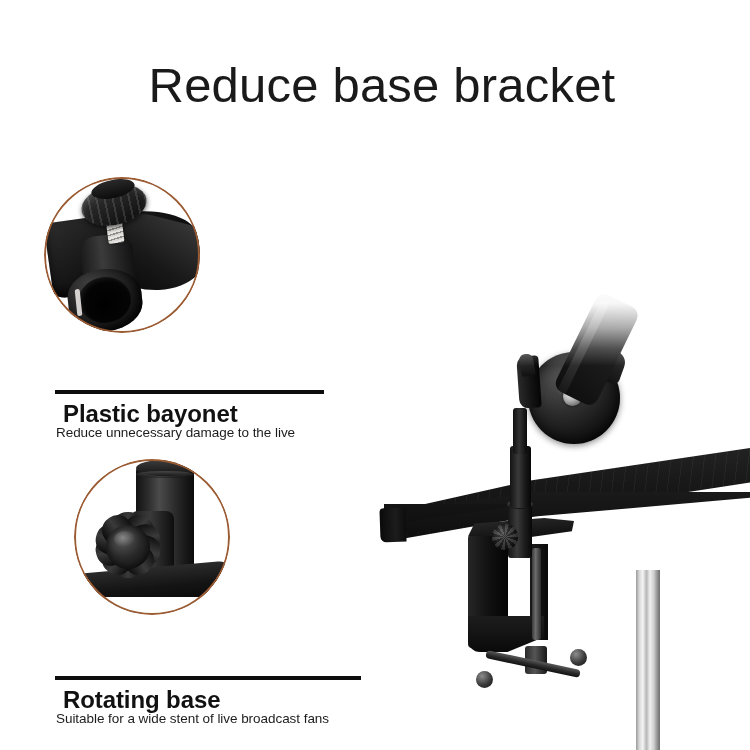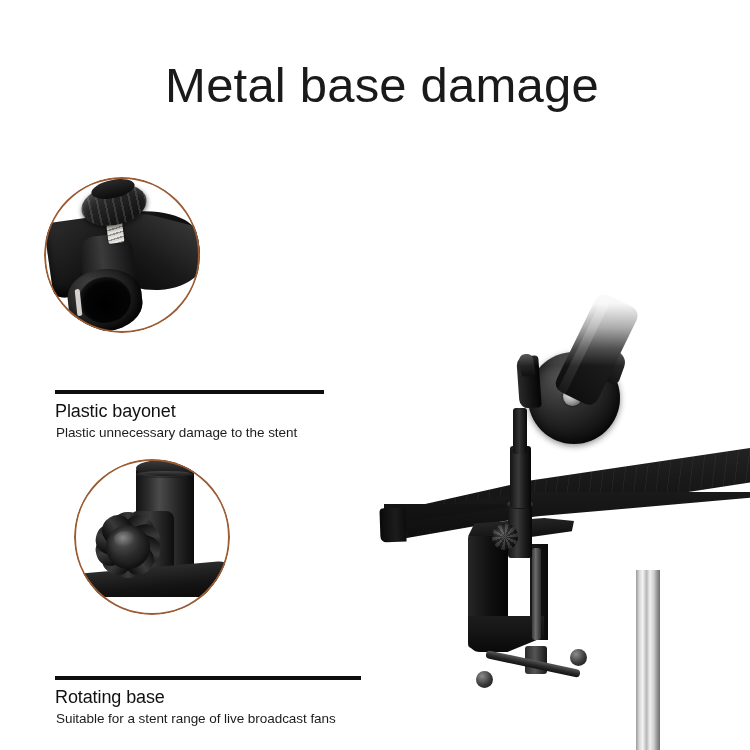--- a/index.html
+++ b/index.html
@@ -39,23 +39,23 @@
 
   .feature-rule {
     position: absolute;
     left: 0;
     top: 0;
     height: 4px;
     background: #0d0d0d;
   }
   .feature-title {
     position: absolute;
-    left: 0;
-    font-size: 18px;
-    font-weight: 400;
+    left: 8px;
+    font-size: 24px;
+    font-weight: 700;
     color: #111111;
     line-height: 1;
     letter-spacing: -0.1px;
   }
   .feature-sub {
     position: absolute;
     left: 1px;
     font-size: 13.5px;
     font-weight: 400;
     color: #1c1c1c;
@@ -490,42 +490,42 @@
     background: linear-gradient(200deg, #313131 0%, #151515 70%, #080808 100%);
     border-radius: 8px 12px 6px 4px;
     transform: rotate(20deg);
   }
 </style>
 </head>
 <body>
 
 <div id="stage">
 
-  <div id="page-title">Metal base damage</div>
+  <div id="page-title">Reduce base bracket</div>
 
   <div class="detail-circle" id="detail-1">
     <div class="detail-photo">
       <div class="c1-flange"></div>
       <div class="c1-flange2"></div>
       <div class="c1-neck"></div>
       <div class="c1-tube"></div>
       <div class="c1-bore"></div>
       <div class="c1-slot"></div>
       <div class="c1-screw"></div>
       <div class="c1-knob"></div>
       <div class="c1-knob-ridges"></div>
       <div class="c1-knob-top"></div>
     </div>
     <div class="detail-ring"></div>
   </div>
 
   <div class="feature-block" id="feature-1">
     <div class="feature-rule"></div>
     <div class="feature-title">Plastic bayonet</div>
-    <div class="feature-sub">Plastic unnecessary damage to the stent</div>
+    <div class="feature-sub">Reduce unnecessary damage to the live</div>
   </div>
 
   <div class="detail-circle" id="detail-2">
     <div class="detail-photo">
       <div class="c2-tube"></div>
       <div class="c2-tube-top"></div>
       <div class="c2-tube-ring"></div>
       <div class="c2-collar"></div>
       <div class="c2-base"></div>
       <div class="c2-knob">
@@ -538,21 +538,21 @@
         <div class="c2-knob-shine"></div>
       </div>
       <div class="c2-baseplate-edge"></div>
     </div>
     <div class="detail-ring"></div>
   </div>
 
   <div class="feature-block" id="feature-2">
     <div class="feature-rule"></div>
     <div class="feature-title">Rotating base</div>
-    <div class="feature-sub">Suitable for a stent range of live broadcast fans</div>
+    <div class="feature-sub">Suitable for a wide stent of live broadcast fans</div>
   </div>
 
   <div id="product-photo">
 
     <div class="table-leg"></div>
 
     <div class="desk-top"></div>
     <div class="desk-edge"></div>
     <div class="desk-front-face"></div>
     <div class="desk-left-cap"></div>

